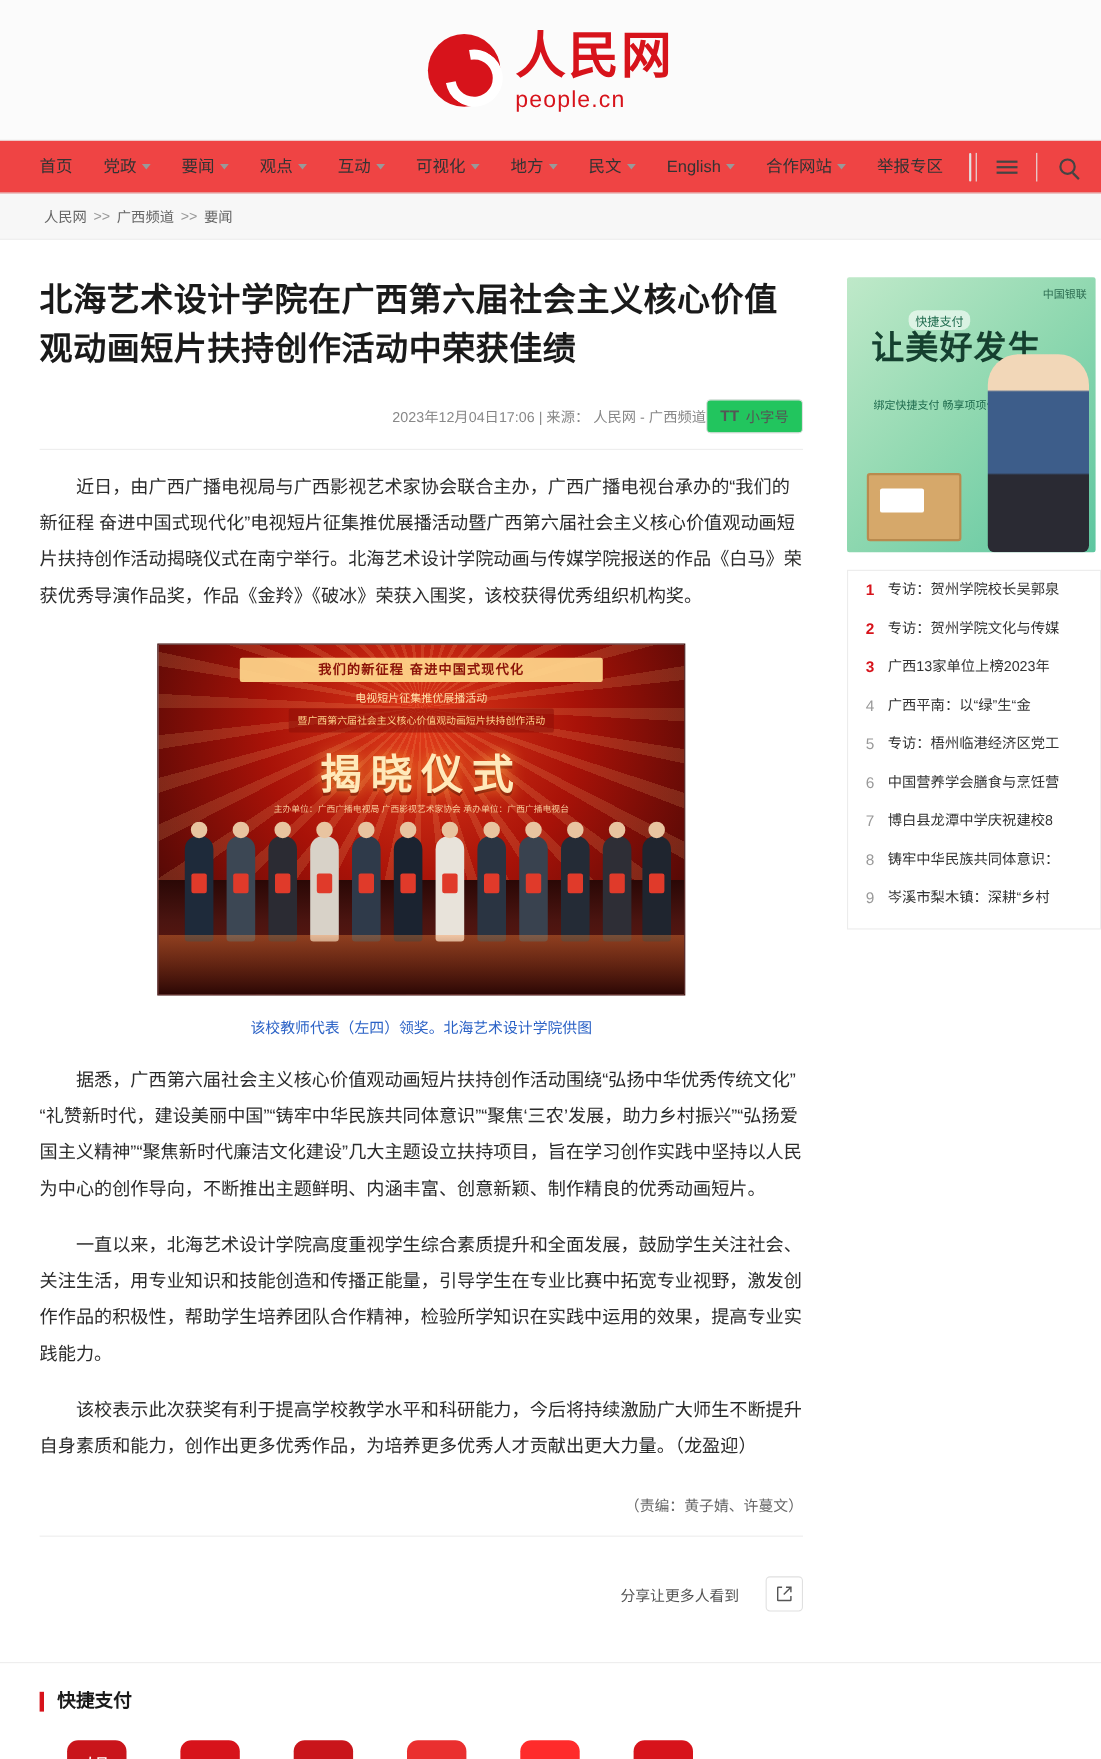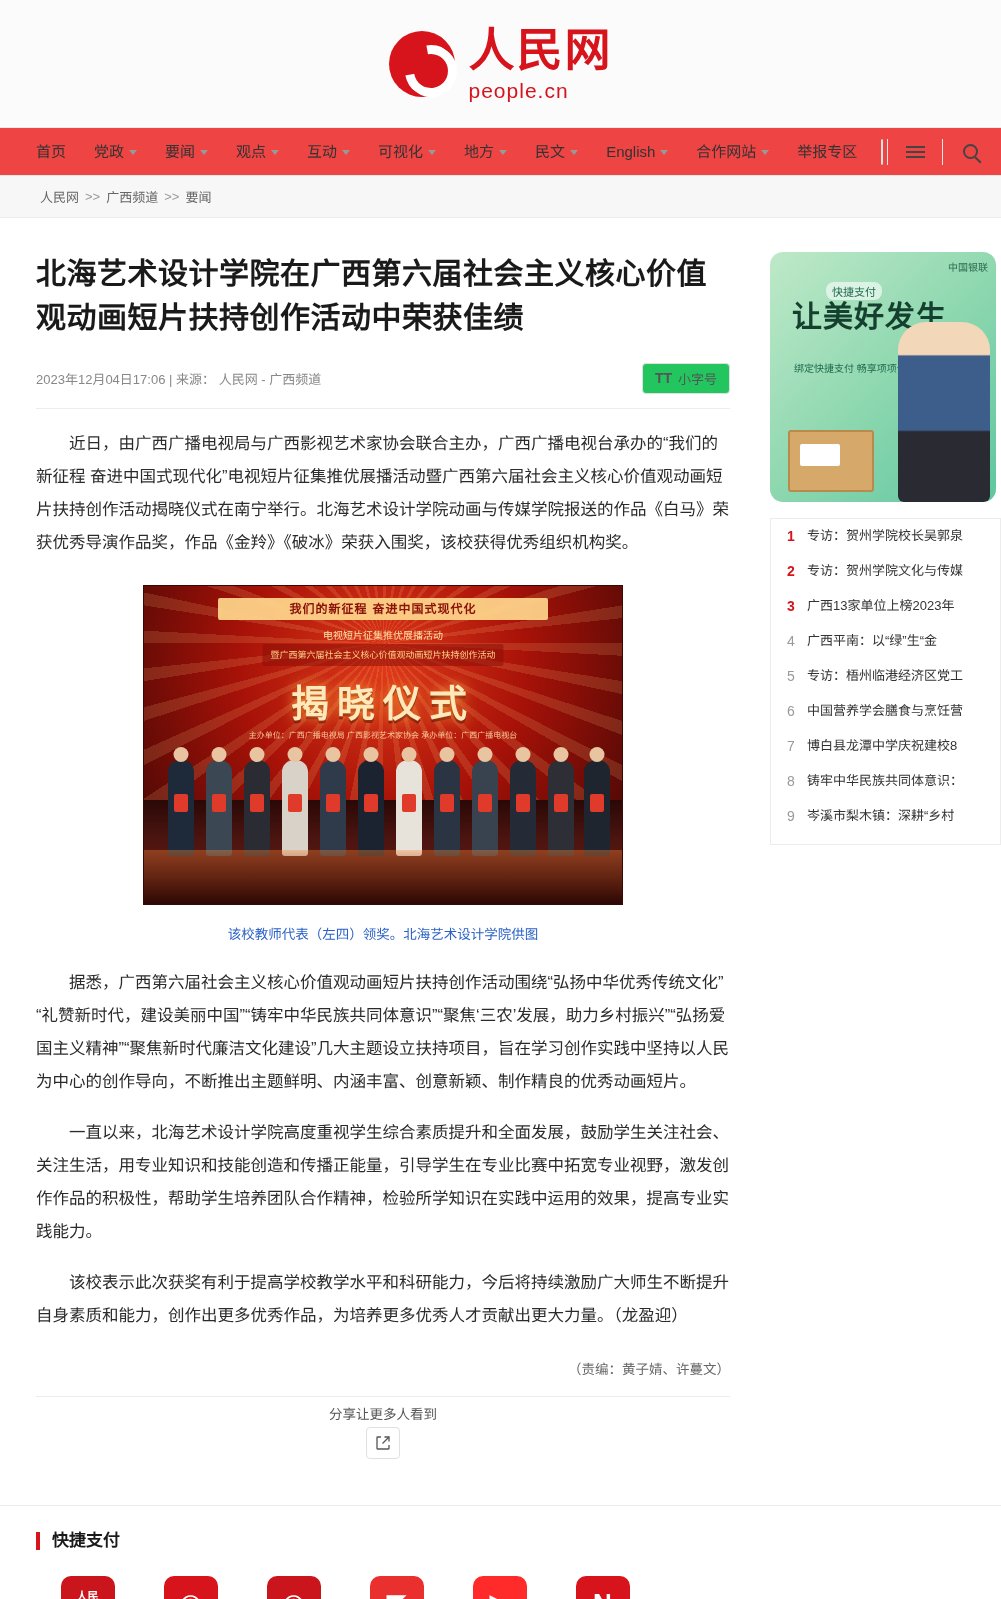--- a/index.html
+++ b/index.html
@@ -102,21 +102,21 @@
 
   h1.article-title {
     font-family: Liberation Sans, sans-serif;
     font-size: 30px; font-weight: bold; line-height: 1.48;
     color: #1a1a1a; margin: 0 0 22px 0; letter-spacing: 0.5px;
   }
   .meta-row {
     display: flex; align-items: center; font-size: 13px; color: #888;
     border-bottom: 1px solid #ededed; padding-bottom: 14px; margin-bottom: 4px;
   }
-  .meta-left { flex: 1; }
+  .meta-left { flex: 1; text-align: right; }
   .font-toggle {
     display: flex; align-items: center; gap: 6px;
     border: 1px solid #e0e0e0; border-radius: 4px; background: #22c55e;
     padding: 5px 12px; font-size: 13px; color: #555; cursor: pointer;
   }
   .tt-glyph { font-weight: bold; font-size: 14px; color: #555; }
 
   .article-body { font-size: 16.5px; line-height: 2.0; color: #2b2b2b; }
   .article-body p { margin: 18px 0; text-indent: 2em; }
 
@@ -182,21 +182,21 @@
   }
   .ph-p::after {
     content: ""; position: absolute; top: 34px; left: 50%; transform: translateX(-50%);
     width: 14px; height: 18px; background: #e03a2a; border-radius: 2px;
   }
 
   
   .ad-box {
     width: 226px; height: 250px; position: relative; overflow: hidden;
     background: linear-gradient(135deg, #bfe9c9 0%, #8fd8b0 50%, #5ec6a0 100%);
-    border-radius: 13px;
+    border-radius: 2px;
   }
   .ad-brand {
     position: absolute; right: 8px; top: 7px; font-size: 10px; color: #2d6d52;
   }
   .ad-kicker {
     position: absolute; left: 56px; top: 30px; font-size: 11px; color: #1f6b4e;
     background: rgba(255,255,255,0.6); padding: 1px 6px; border-radius: 8px;
   }
   .ad-title {
     position: absolute; left: 22px; top: 48px;
@@ -239,23 +239,23 @@
   .rank-item.top .rank-num { color: #d7131b; font-weight: bold; }
   .rank-text {
     white-space: nowrap; overflow: hidden;
   }
 
   
   .editor-line {
     text-align: right; font-size: 13.5px; color: #666; margin: 26px 0 18px 0;
   }
   .share-row {
-    display: flex; align-items: center; justify-content: flex-end; gap: 4px;
-    border-top: 1px solid #ededed; padding-top: 6px; margin-top: 10px;
-    font-size: 13.5px; color: #555; flex-direction: column;
+    display: flex; align-items: center; justify-content: flex-end; gap: 24px;
+    border-top: 1px solid #ededed; padding-top: 36px; margin-top: 10px;
+    font-size: 13.5px; color: #555;
   }
   .share-btn {
     width: 34px; height: 32px; border: 1px solid #e0e0e0; border-radius: 4px;
     display: flex; align-items: center; justify-content: center; cursor: pointer;
     background: #fff;
   }
 
   
   .download {
     margin-top: 46px; border-top: 1px solid #ededed; padding: 26px 0 40px 36px;

